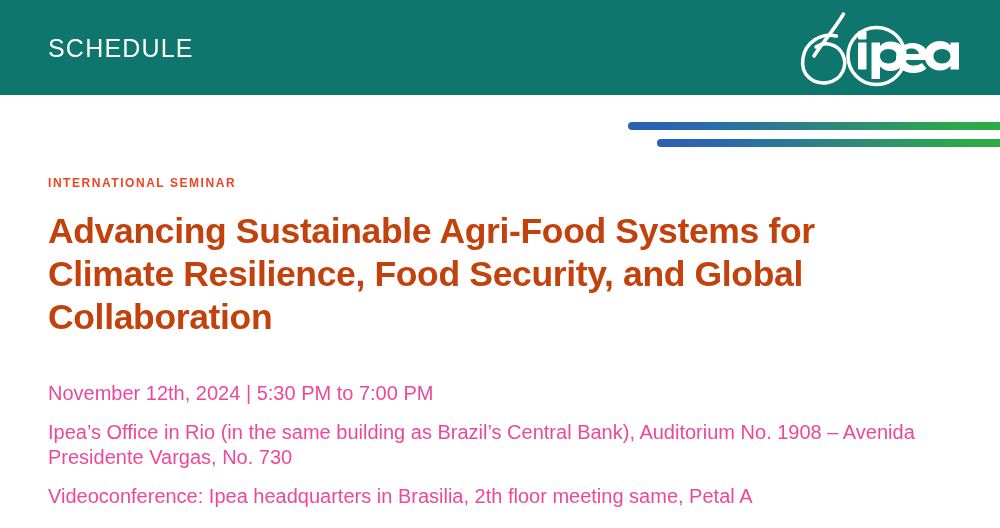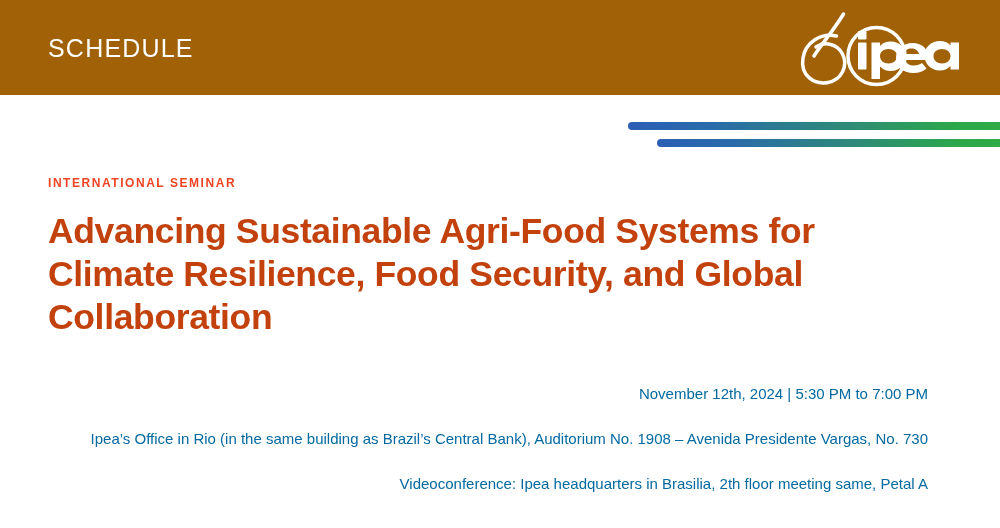--- a/index.html
+++ b/index.html
@@ -21,21 +21,21 @@
     overflow: hidden;
   }
 
   
   .header-band {
     position: absolute;
     left: 0;
     top: 0;
     width: 1000px;
     height: 95px;
-    background: #a16207;
+    background: #0f766e;
   }
 
   .header-kicker {
     position: absolute;
     left: 48px;
     top: 33px;
     color: #ffffff;
     font-size: 25px;
     font-weight: 400;
     letter-spacing: 1.2px;
@@ -104,29 +104,28 @@
     letter-spacing: -0.35px;
     margin: 0;
     max-width: 900px;
   }
 
   .details {
     margin-top: 42px;
   }
   .details p {
     margin: 0;
-    color: #0369a1;
-    font-size: 15px;
+    color: #ec4899;
+    font-size: 20px;
     font-weight: 400;
     line-height: 25px;
     max-width: 880px;
-    text-align: right;
   }
   .details p + p {
-    margin-top: 20px;
+    margin-top: 14px;
   }
 </style>
 </head>
 <body>
 
 <div class="page">
 
   <div class="header-band">
     <div class="header-kicker">SCHEDULE</div>
 

